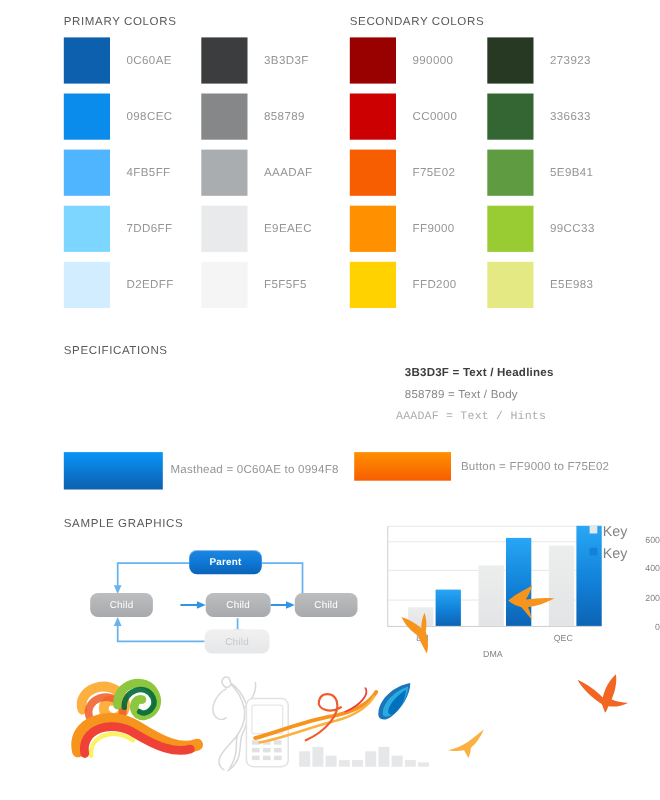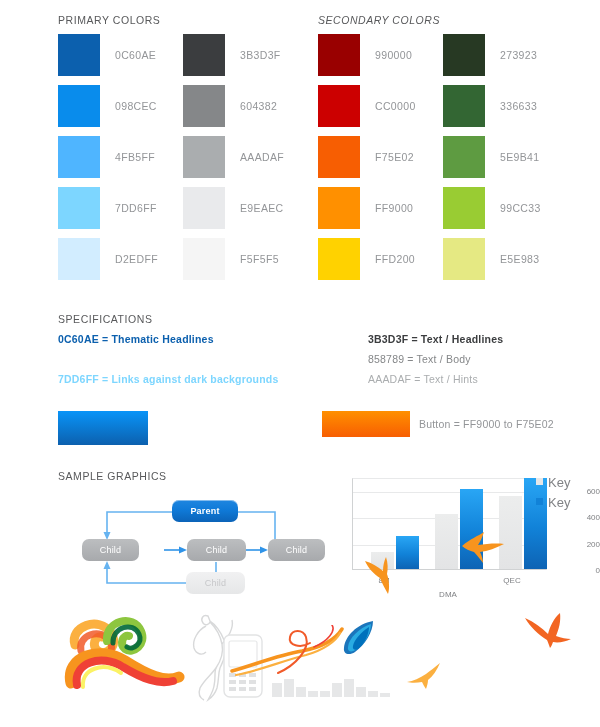--- a/index.html
+++ b/index.html
@@ -154,37 +154,37 @@
     </div>
   </div>
 
   <div class="swatch-col" style="left:183px;top:34px;">
     <div class="swatch-row">
       <div class="swatch" style="background:#3B3D3F;"></div>
       <div class="swatch-label">3B3D3F</div>
     </div>
     <div class="swatch-row">
       <div class="swatch" style="background:#858789;"></div>
-      <div class="swatch-label">604382</div>
+      <div class="swatch-label">858789</div>
     </div>
     <div class="swatch-row">
       <div class="swatch" style="background:#AAADAF;"></div>
       <div class="swatch-label">AAADAF</div>
     </div>
     <div class="swatch-row">
       <div class="swatch" style="background:#E9EAEC;"></div>
       <div class="swatch-label">E9EAEC</div>
     </div>
     <div class="swatch-row">
       <div class="swatch" style="background:#F5F5F5;"></div>
       <div class="swatch-label">F5F5F5</div>
     </div>
   </div>
 
-  <div class="sec-head" style="left:318px;top:14px;font-style:italic;">SECONDARY COLORS</div>
+  <div class="sec-head" style="left:318px;top:14px;">SECONDARY COLORS</div>
 
   <div class="swatch-col" style="left:318px;top:34px;">
     <div class="swatch-row">
       <div class="swatch" style="background:#990000;"></div>
       <div class="swatch-label">990000</div>
     </div>
     <div class="swatch-row">
       <div class="swatch" style="background:#CC0000;"></div>
       <div class="swatch-label">CC0000</div>
     </div>
@@ -220,30 +220,29 @@
       <div class="swatch-label">99CC33</div>
     </div>
     <div class="swatch-row">
       <div class="swatch" style="background:#E5E983;"></div>
       <div class="swatch-label">E5E983</div>
     </div>
   </div>
 
   <div class="sec-head" style="left:58px;top:313px;">SPECIFICATIONS</div>
 
-  <div class="spec-line" style="left:58px;top:333px;color:#0C60AE;">0C60AE = Thematic Headlines</div>
-  <div class="spec-line" style="left:58px;top:373px;color:#7DD6FF;">7DD6FF = Links against dark backgrounds</div>
 
   <div class="spec-line" style="left:368px;top:333px;color:#3B3D3F;">3B3D3F = Text / Headlines</div>
   <div class="spec-line light" style="left:368px;top:353px;color:#858789;">858789 = Text / Body</div>
-  <div class="spec-line light" style="left:368px;top:373px;color:#AAADAF;">AAADAF = Text / Hints</div>
+  <div class="spec-line light" style="left:360px;top:373px;color:#AAADAF;font-family:Liberation Mono, monospace;">AAADAF = Text / Hints</div>
 
   <div class="gradbox" style="left:58px;top:411px;width:90px;height:34px;">
     <div class="bar" style="background:linear-gradient(to bottom,#0994F8 0%,#0C60AE 100%);"></div>
   </div>
+  <div class="grad-label" style="left:155px;top:421px;">Masthead = 0C60AE to 0994F8</div>
 
   <div class="gradbox" style="left:322px;top:411px;width:88px;height:26px;">
     <div class="bar" style="background:linear-gradient(to bottom,#FF9000 0%,#F75E02 100%);"></div>
   </div>
   <div class="grad-label" style="left:419px;top:418px;">Button = FF9000 to F75E02</div>
 
   <div class="sec-head" style="left:58px;top:470px;">SAMPLE GRAPHICS</div>
 
   <div class="flow">
     <svg width="240" height="100" style="position:absolute;left:0;top:0;">

